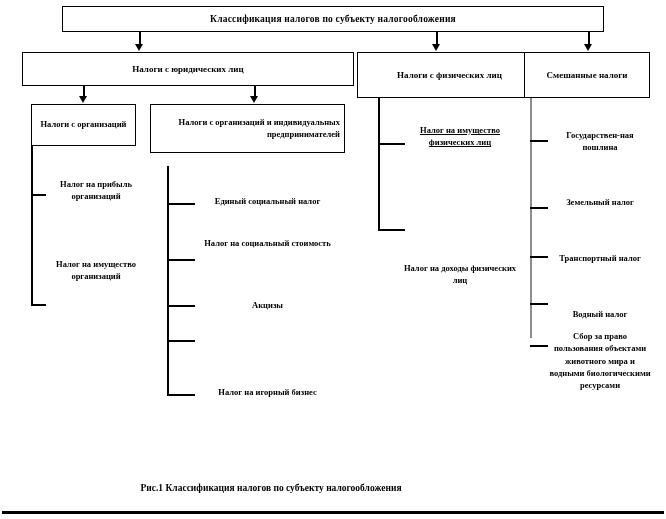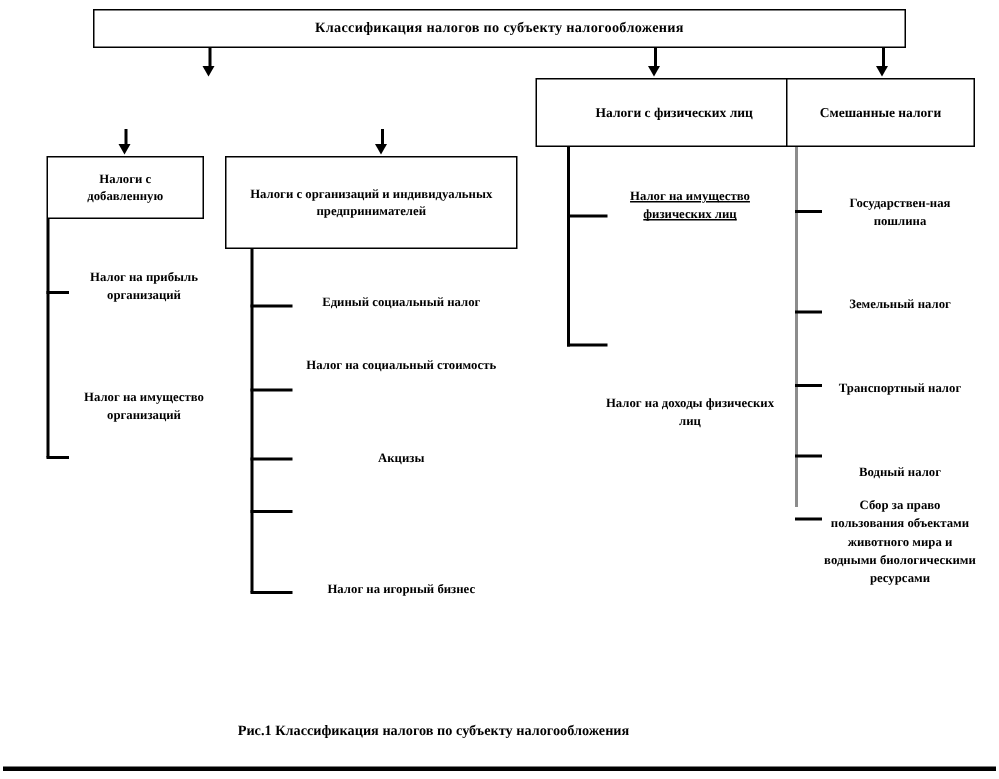--- a/index.html
+++ b/index.html
@@ -18,25 +18,25 @@
     overflow: hidden;
   }
   .box {
     position: absolute;
     border: 1.5px solid #000000;
     background: #ffffff;
     box-sizing: border-box;
     display: flex;
     align-items: center;
     justify-content: center;
-    text-align: center;
+    text-align: right;
     font-weight: bold;
     color: #000000;
     line-height: 1.35;
-    padding: 2px 14px;
+    padding: 2px 4px;
   }
   .leaf {
     position: absolute;
     text-align: center;
     font-weight: bold;
     color: #000000;
     line-height: 1.45;
     box-sizing: border-box;
   }
   .vline {
@@ -88,40 +88,43 @@
 
   <div class="vline" style="left:139px; top:32px; height:13px;"></div>
   <div class="arrow" style="left:135px; top:44px;"></div>
 
   <div class="vline" style="left:436px; top:32px; height:13px;"></div>
   <div class="arrow" style="left:432px; top:44px;"></div>
 
   <div class="vline" style="left:588px; top:32px; height:13px;"></div>
   <div class="arrow" style="left:584px; top:44px;"></div>
 
+  <div class="box t-l2" style="left:22px; top:52px; width:332px; height:34px;">
+    <span>Налоги с юридических лиц</span>
+  </div>
 
   <div class="box t-l2" style="left:357px; top:52px; width:185px; height:46px;">
     <span>Налоги с физических лиц</span>
   </div>
 
   <div class="box t-l2" style="left:524px; top:52px; width:126px; height:46px;">
     <span>Смешанные налоги</span>
   </div>
 
   <div class="vline" style="left:83px; top:86px; height:11px;"></div>
   <div class="arrow" style="left:79px; top:96px;"></div>
 
   <div class="vline" style="left:254px; top:86px; height:11px;"></div>
   <div class="arrow" style="left:250px; top:96px;"></div>
 
   <div class="box t-l3" style="left:31px; top:104px; width:105px; height:42px;">
-    <span>Налоги с добавленную</span>
+    <span>Налоги с организаций</span>
   </div>
 
-  <div class="box t-l3" style="left:150px; top:104px; width:195px; height:62px;">
+  <div class="box t-l3" style="left:150px; top:104px; width:195px; height:49px;">
     <span>Налоги с организаций и индивидуальных предпринимателей</span>
   </div>
 
   <div class="vline" style="left:31px; top:146px; height:159px;"></div>
   <div class="hline" style="left:31px; top:194px; width:15px;"></div>
   <div class="hline" style="left:31px; top:304px; width:15px;"></div>
 
   <div class="leaf t-leaf" style="left:46px; top:178px; width:100px;">
     <span>Налог на прибыль организаций</span>
   </div>
@@ -176,19 +179,19 @@
   <div class="leaf t-leaf" style="left:548px; top:252px; width:104px;">
     <span>Транспортный налог</span>
   </div>
   <div class="leaf t-leaf" style="left:548px; top:289px; width:104px;margin-top:19px;">
     <span>Водный налог</span>
   </div>
   <div class="leaf t-leaf" style="left:548px; top:330px; width:104px;font-family:Liberation Serif, serif;">
     <span>Сбор за право пользования объектами животного мира и водными биологическими ресурсами</span>
   </div>
 
-  <div class="caption t-caption" style="left:0px; top:483px; width:542px;padding-left:18px;">
+  <div class="caption t-caption" style="left:0px; top:483px; width:542px;">
     <span>Рис.1 Классификация налогов по субъекту налогообложения</span>
   </div>
 
   <div class="rule" style="left:2px; top:511px; width:662px; height:3px;"></div>
 
 </div>
 
 </body></html>

